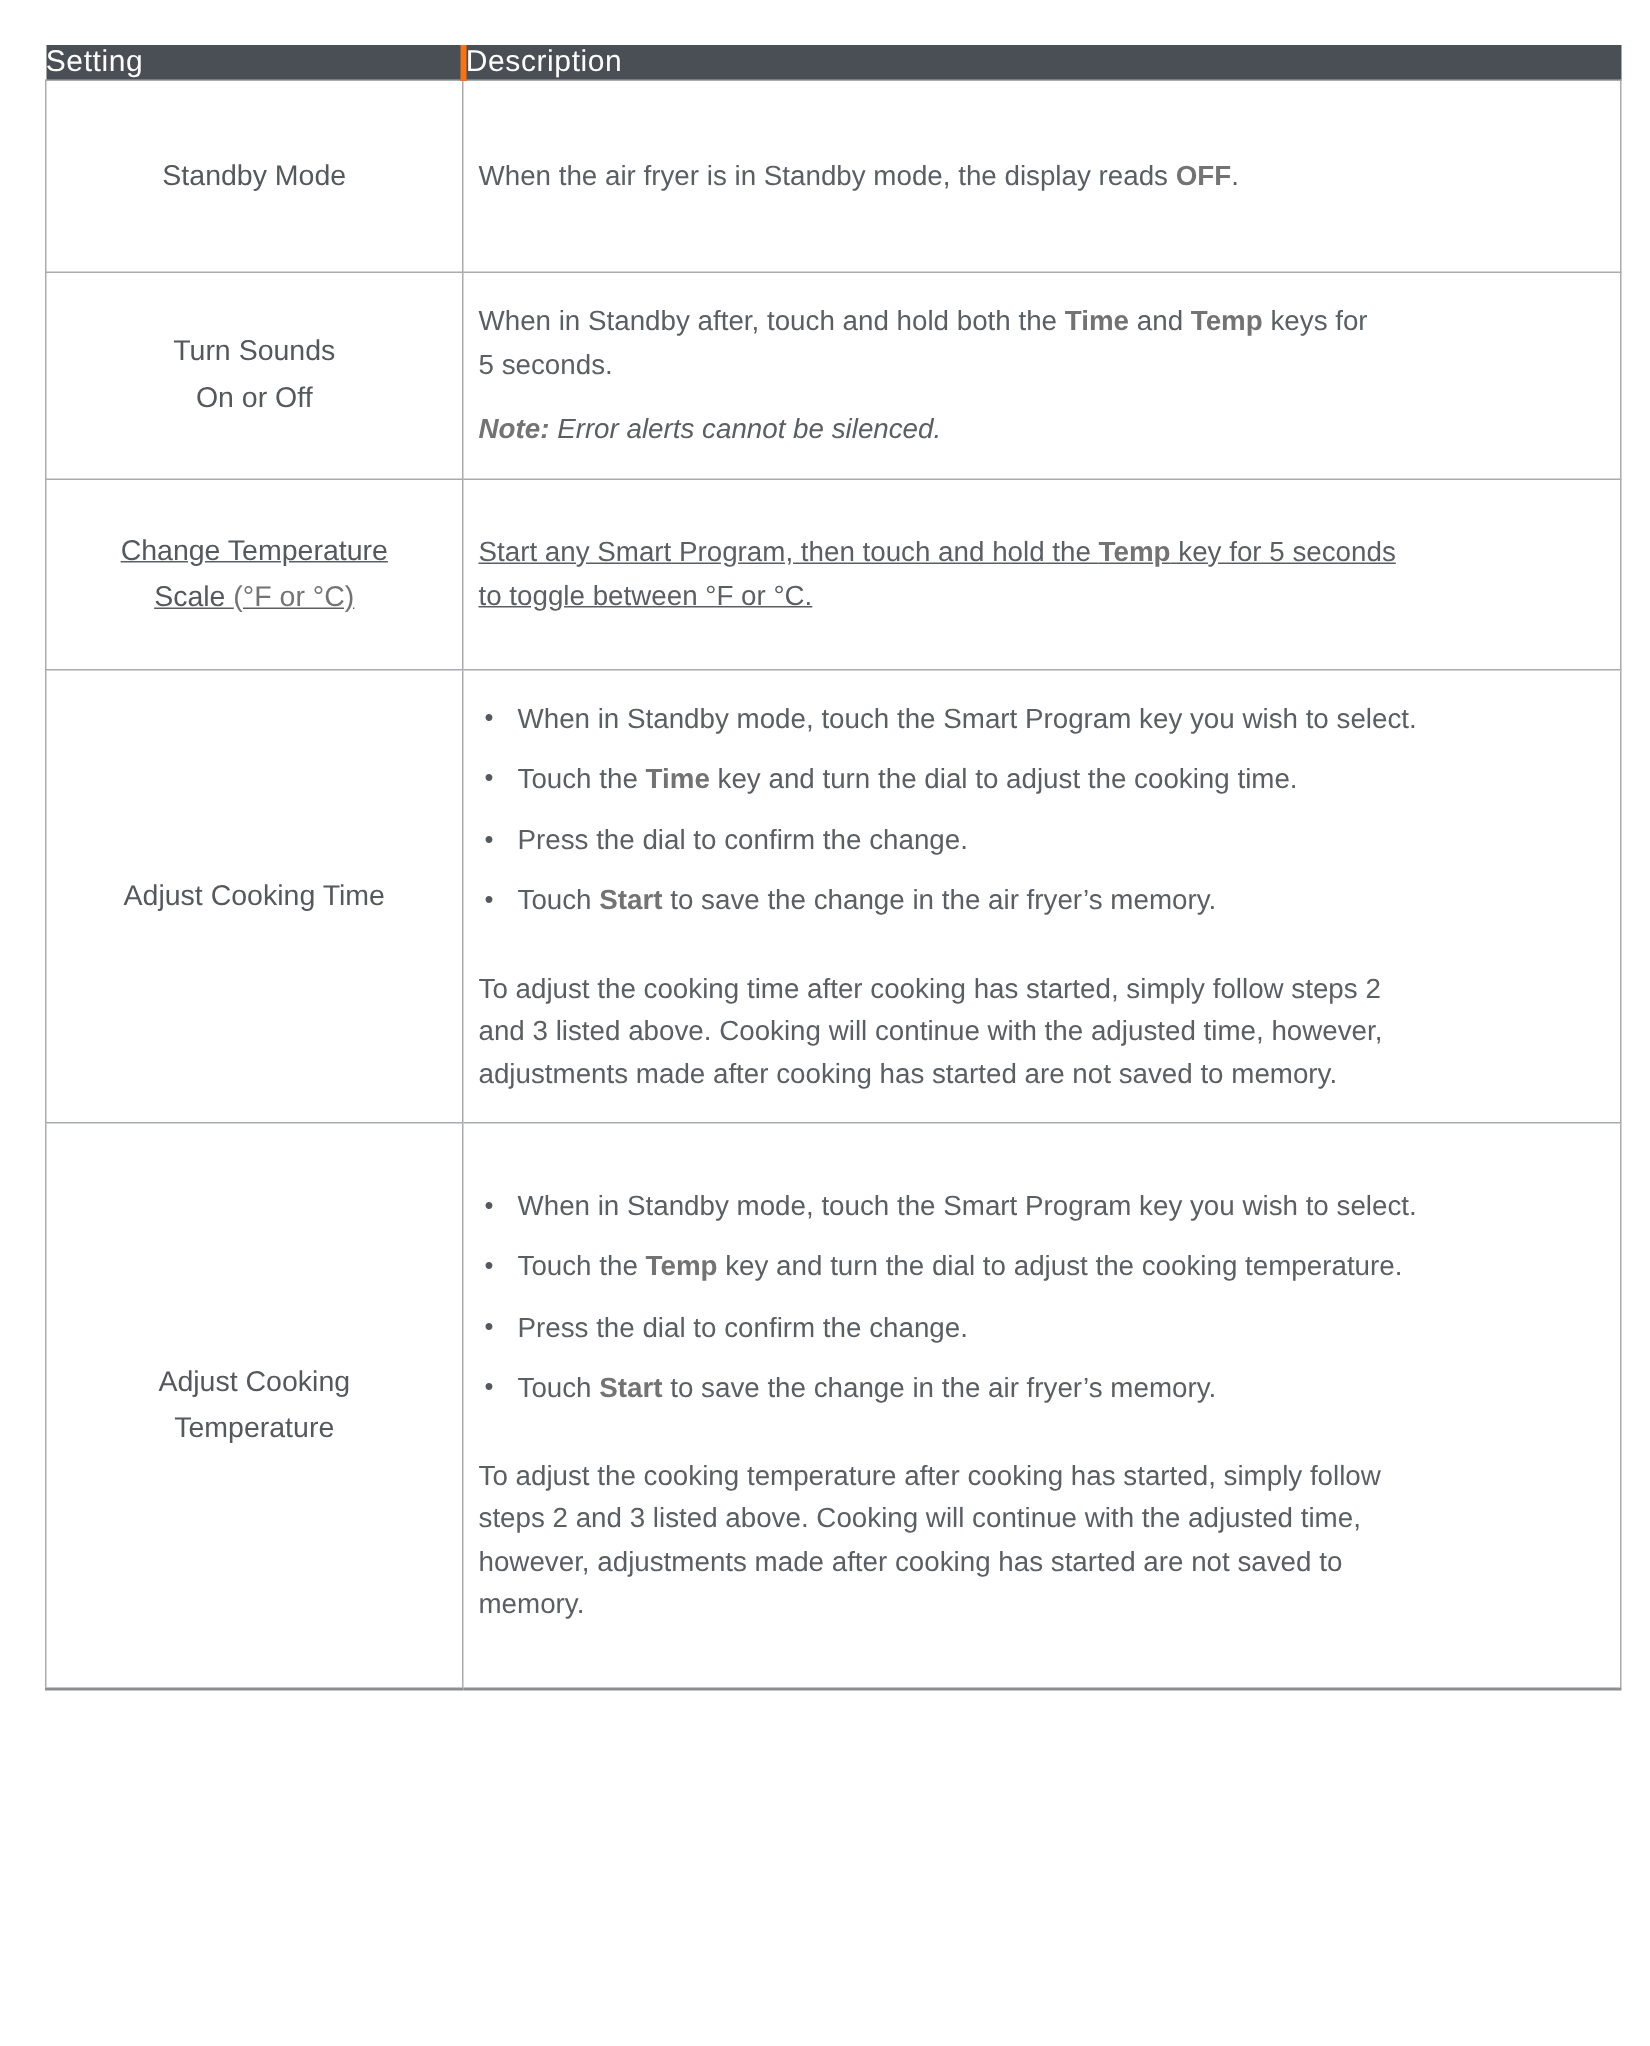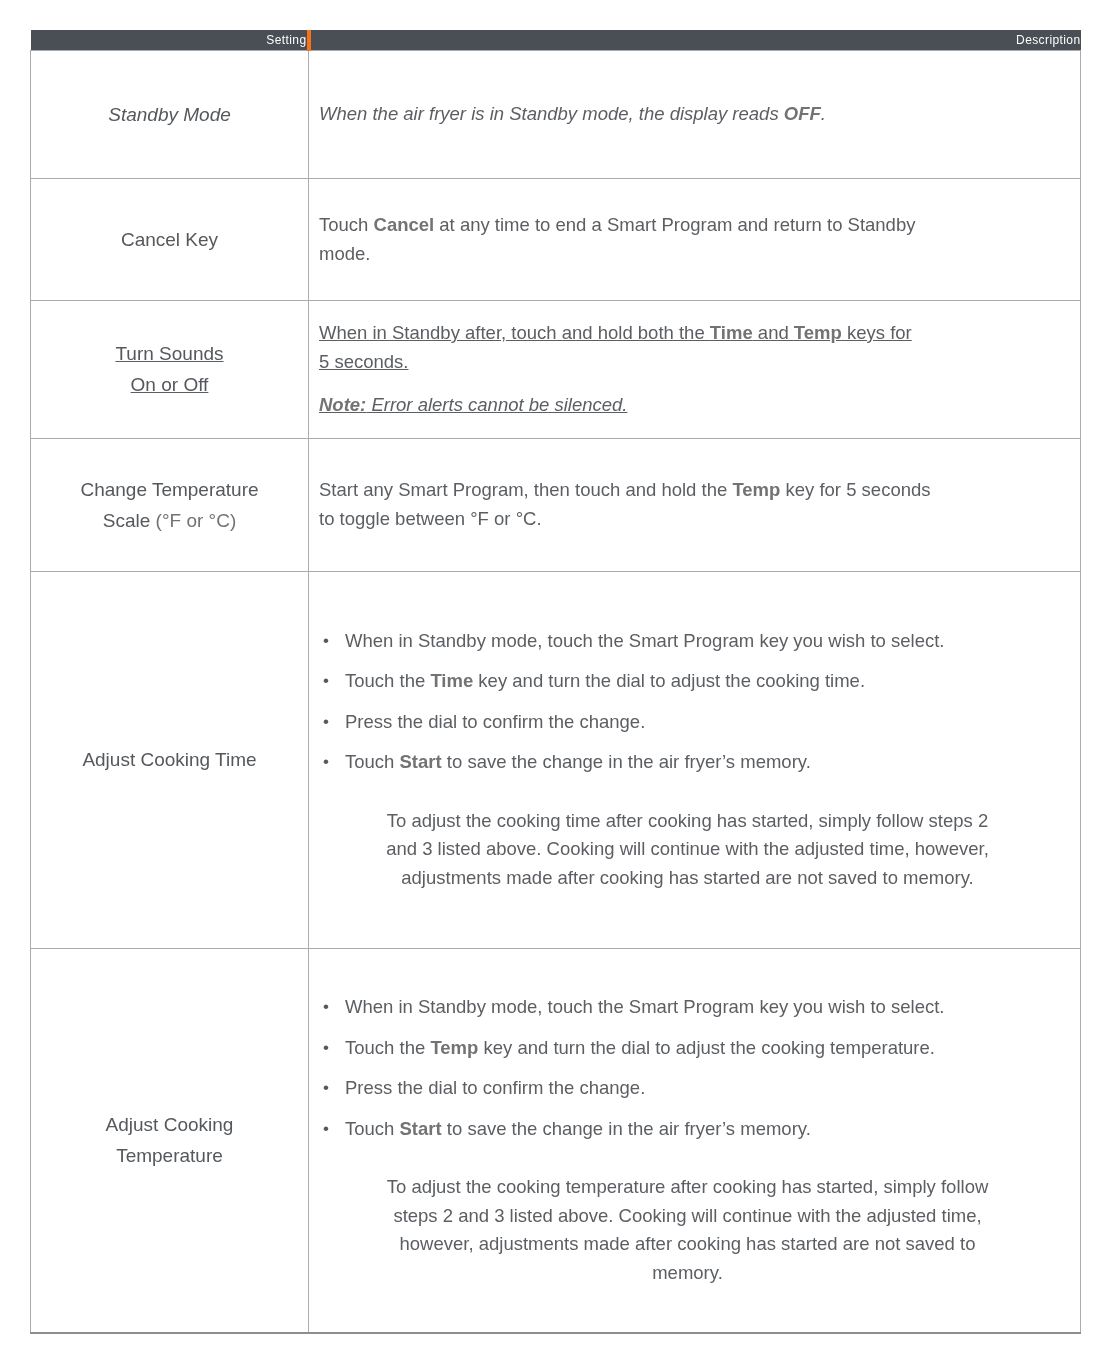--- a/index.html
+++ b/index.html
@@ -15,35 +15,35 @@
     border-collapse:collapse;
     width:1050px;
     table-layout:fixed;
   }
   col.c-setting{width:278px;}
   col.c-desc{width:772px;}
   thead th{
     background:#4a4f55;
     color:#fdfdfd;
     font-weight:400;
-    font-size:12px;
+    font-size:20px;
     letter-spacing:.4px;
     height:20px;
-    text-align:right;
+    text-align:left;
     vertical-align:middle;
     padding:0;
   }
   thead th + th{border-left:4px solid #f97316;}
   tbody td{
     border:1px solid #a9abae;
     vertical-align:middle;
     background:#ffffff;
   }
   tbody tr:last-child td{border-bottom:2px solid #8c8e91;}
-  tbody tr:nth-child(1){height:128px;font-style:italic;}
+  tbody tr:nth-child(1){height:128px;}
   tbody tr:nth-child(2){height:122px;}
   tbody tr:nth-child(3){height:127px;text-decoration:underline;}
   tbody tr:nth-child(4){height:133px;}
   tbody tr:nth-child(5){height:377px;}
   tbody tr:nth-child(6){height:385px;}
   td.setting-cell{
     text-align:center;
     font-size:19px;
     line-height:31px;
     color:#55585c;
@@ -66,21 +66,21 @@
     padding-left:22px;
     margin-bottom:12px;
     white-space:pre-wrap;
   }
   .bullet{
     position:absolute;
     left:0;top:0;
     font-size:17px;
     color:#55585c;
   }
-  p.after-list{margin-top:30px;text-align:center;}
+  p.after-list{margin-top:30px;}
   .seg-b{font-weight:700;color:#737373;}
   .seg-i{font-style:italic;}
   .seg-light{color:#737373;}
 </style>
 </head>
 <body>
 
 <div class="table-wrap">
   <table>
     <colgroup>
@@ -93,29 +93,20 @@
         <th>Description</th>
       </tr>
     </thead>
     <tbody id="table-body">
         <tr>
           <td class="setting-cell">
             <p><span>Standby Mode</span></p>
           </td>
           <td class="desc-cell">
             <p><span>When the air fryer is in Standby mode, the display reads </span><span class="seg-b">OFF</span><span>.</span></p>
-          </td>
-        </tr>
-        <tr>
-          <td class="setting-cell">
-            <p><span>Cancel Key</span></p>
-          </td>
-          <td class="desc-cell">
-            <p><span>Touch </span><span class="seg-b">Cancel</span><span> at any time to end a Smart Program and return to Standby
-mode.</span></p>
           </td>
         </tr>
         <tr>
           <td class="setting-cell">
             <p><span>Turn Sounds
 On or Off</span></p>
           </td>
           <td class="desc-cell">
             <p><span>When in Standby after, touch and hold both the </span><span class="seg-b">Time</span><span> and </span><span class="seg-b">Temp</span><span> keys for
 5 seconds.</span></p>

